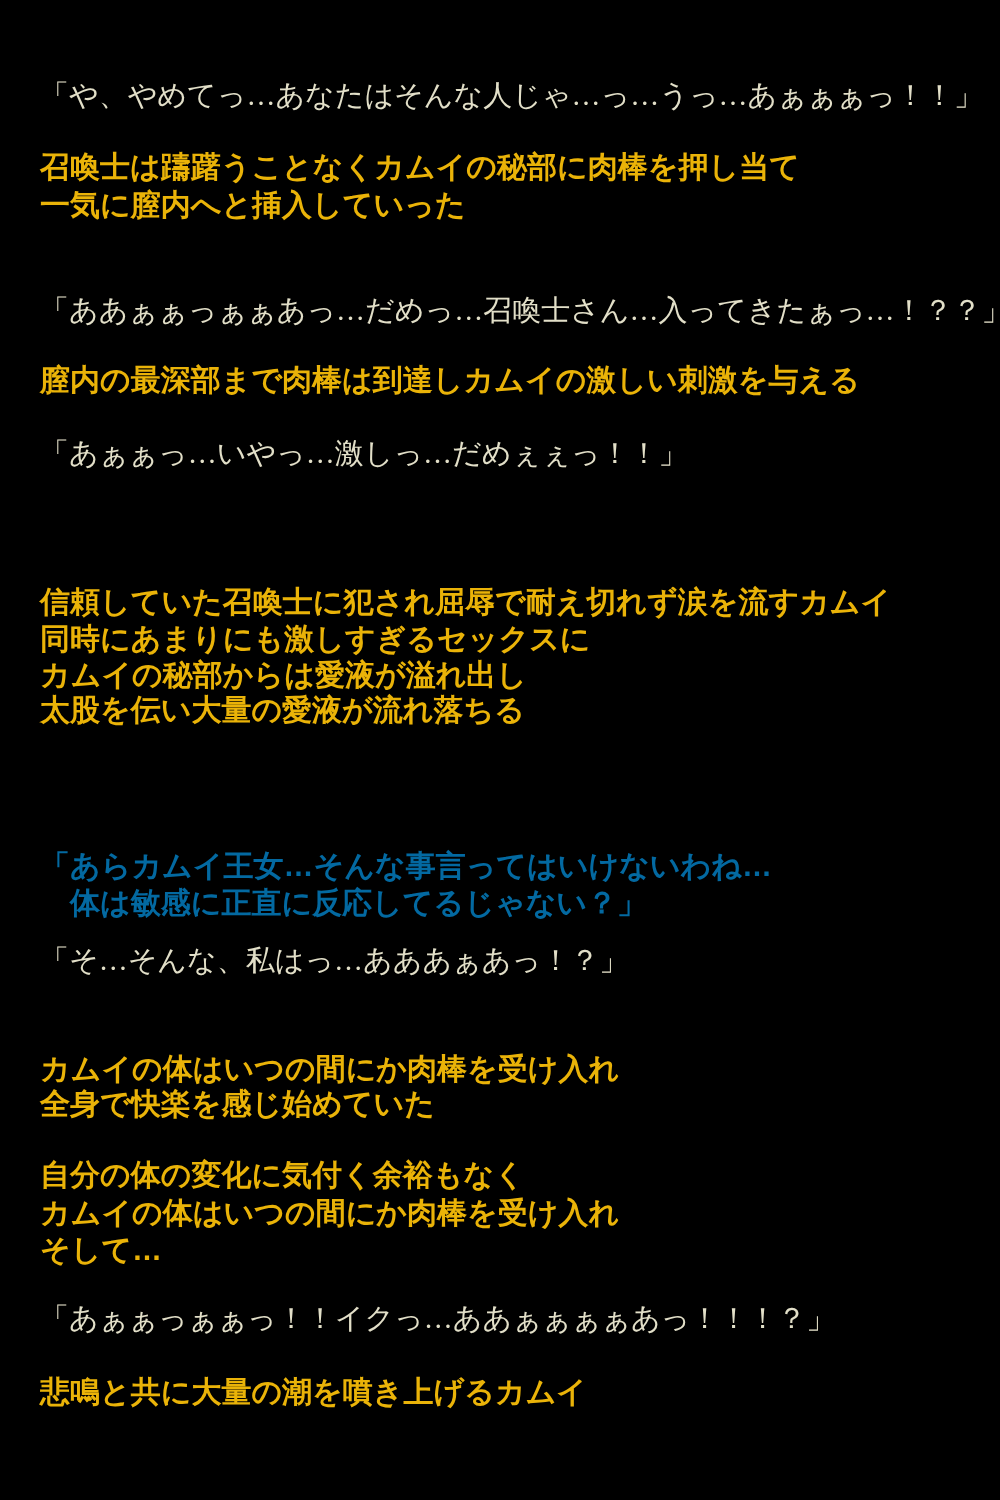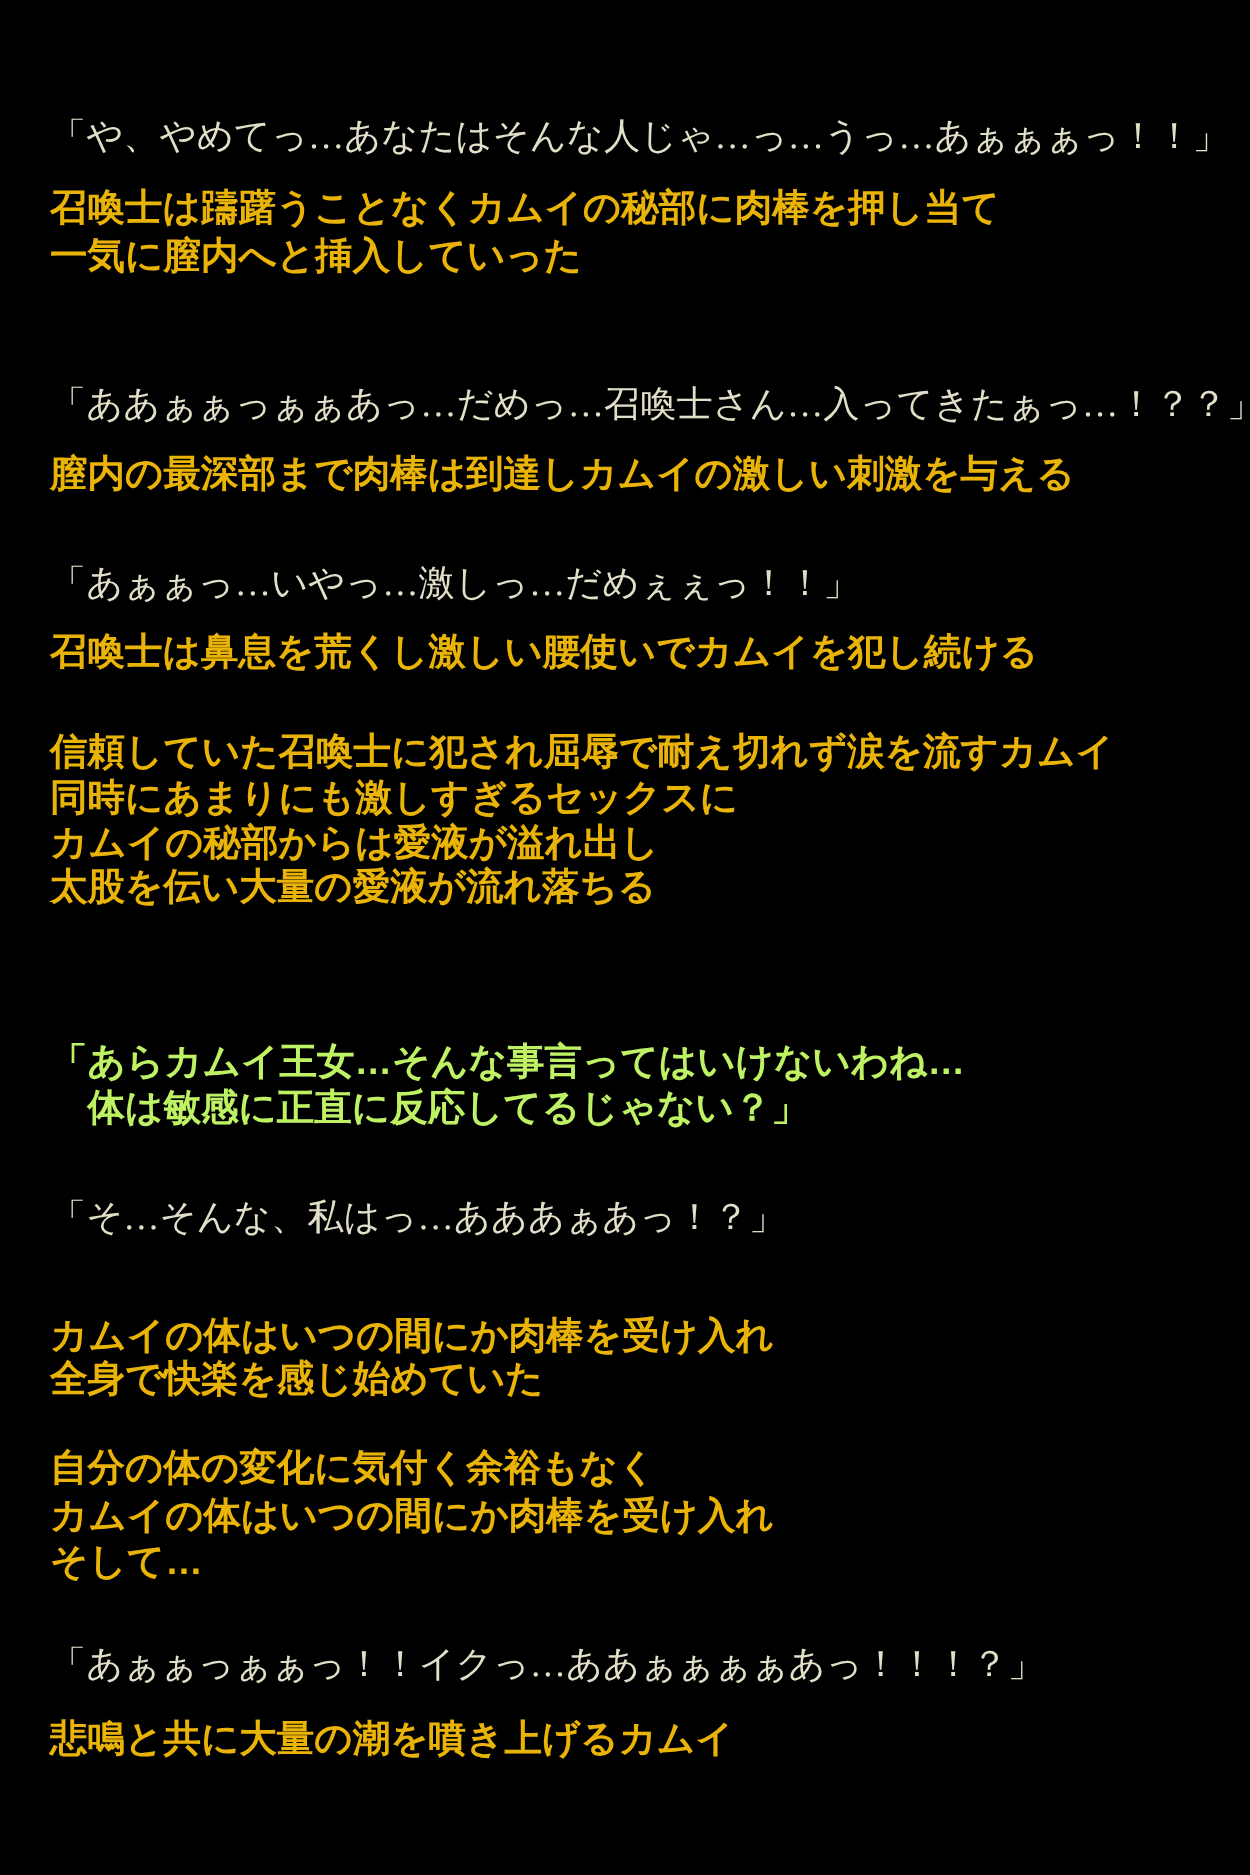--- a/index.html
+++ b/index.html
@@ -19,48 +19,47 @@
     left: 40px;
     white-space: pre;
     line-height: 1.1;
   }
   .dialogue {
     font-family: "Liberation Serif", "DejaVu Serif", serif;
     font-size: 29px;
     font-weight: 500;
     color: #e2dfc8;
     letter-spacing: 0px;
-    margin-top: 14px;
   }
   .narration {
     font-family: "Liberation Sans", "DejaVu Sans", sans-serif;
     font-size: 30px;
     font-weight: bold;
     color: #eab308;
     letter-spacing: 0px;
   }
   .summoner {
     font-family: "Liberation Sans", "DejaVu Sans", sans-serif;
     font-size: 30px;
     font-weight: bold;
-    color: #bef264;
+    color: #0369a1;
     letter-spacing: 0px;
+    margin-top: 16px;
   }
 </style>
 </head>
 <body>
 
 <div class="page">
   <div class="line dialogue" style="top:80px">「や、やめてっ…あなたはそんな人じゃ…っ…うっ…あぁぁぁっ！！」</div>
   <div class="line narration" style="top:150px">召喚士は躊躇うことなくカムイの秘部に肉棒を押し当て</div>
   <div class="line narration" style="top:188px">一気に膣内へと挿入していった</div>
   <div class="line dialogue" style="top:295px">「ああぁぁっぁぁあっ…だめっ…召喚士さん…入ってきたぁっ…！？？」</div>
   <div class="line narration" style="top:363px">膣内の最深部まで肉棒は到達しカムイの激しい刺激を与える</div>
   <div class="line dialogue" style="top:438px">「あぁぁっ…いやっ…激しっ…だめぇぇっ！！」</div>
-  <div class="line narration" style="top:505px">召喚士は鼻息を荒くし激しい腰使いでカムイを犯し続ける</div>
   <div class="line narration" style="top:585px">信頼していた召喚士に犯され屈辱で耐え切れず涙を流すカムイ</div>
   <div class="line narration" style="top:622px">同時にあまりにも激しすぎるセックスに</div>
   <div class="line narration" style="top:693px">太股を伝い大量の愛液が流れ落ちる</div>
   <div class="line narration" style="top:658px">カムイの秘部からは愛液が溢れ出し</div>
   <div class="line summoner" style="top:833px">「あらカムイ王女…そんな事言ってはいけないわね…</div>
   <div class="line summoner" style="top:870px">　体は敏感に正直に反応してるじゃない？」</div>
   <div class="line dialogue" style="top:945px">「そ…そんな、私はっ…あああぁあっ！？」</div>
   <div class="line narration" style="top:1052px">カムイの体はいつの間にか肉棒を受け入れ</div>
   <div class="line narration" style="top:1087px">全身で快楽を感じ始めていた</div>
   <div class="line narration" style="top:1158px">自分の体の変化に気付く余裕もなく</div>

